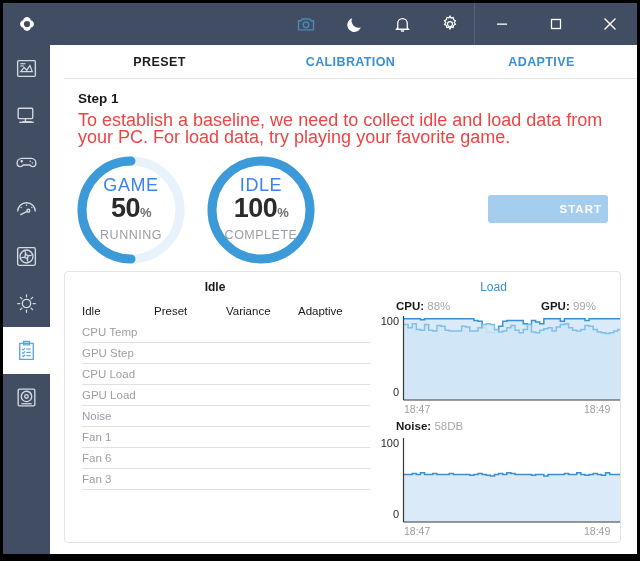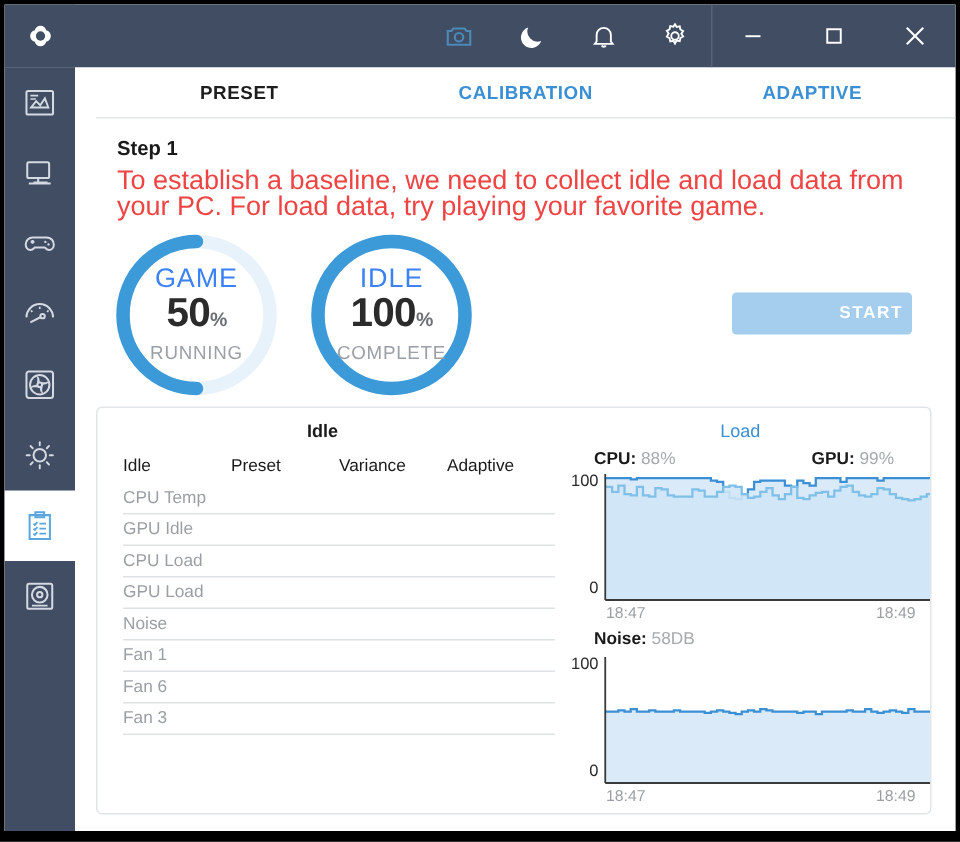--- a/index.html
+++ b/index.html
@@ -455,21 +455,21 @@
             <div class="th">Adaptive</div>
           </div>
 
           <div class="tbl-row">
             <div class="td">CPU Temp</div>
             <div class="td"></div>
             <div class="td"></div>
             <div class="td"></div>
           </div>
           <div class="tbl-row">
-            <div class="td">GPU Idle</div>
+            <div class="td">GPU Step</div>
             <div class="td"></div>
             <div class="td"></div>
             <div class="td"></div>
           </div>
           <div class="tbl-row">
             <div class="td">CPU Load</div>
             <div class="td"></div>
             <div class="td"></div>
             <div class="td"></div>
           </div>

